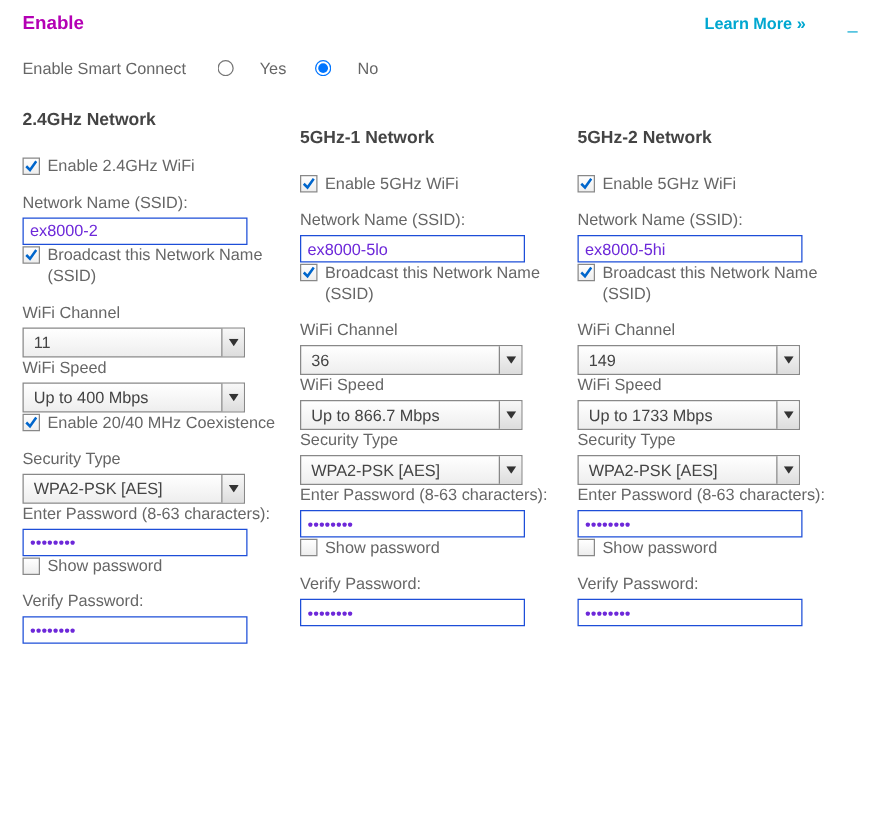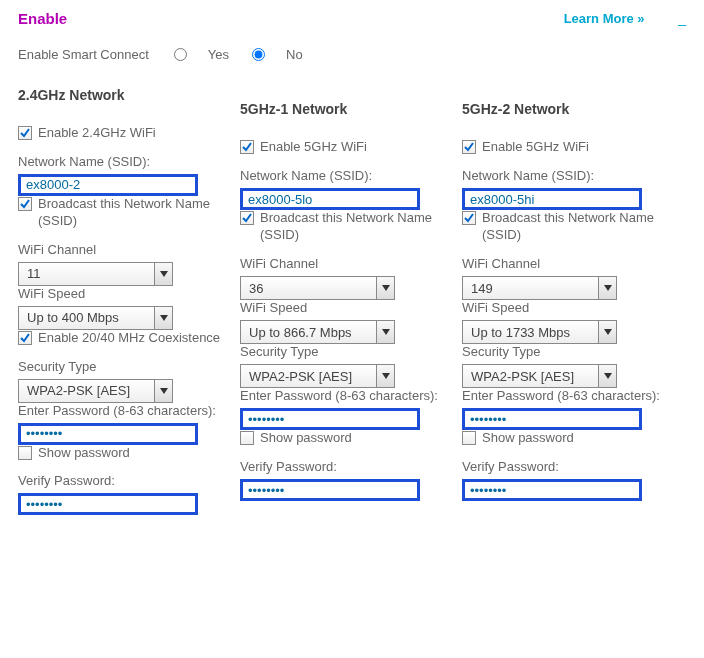--- a/index.html
+++ b/index.html
@@ -49,28 +49,28 @@
     color: #444;
     font-weight: bold;
     font-size: 14px;
     margin-bottom: 22px;
   }
   .field { }
   .field-label { display: block; margin-bottom: 5px; }
   input[type=text], input[type=password] {
     width: 180px;
     height: 22px;
-    border: 3px solid #1d4ed8;
+    border: 1px solid #1d4ed8;
     padding: 2px 5px;
     font-size: 13px;
-    color: #0369a1;
+    color: #6d28d9;
     background: #fff;
   }
   .select-wrap {
-    width: 155px;
+    width: 178px;
     height: 24px;
     border: 1px solid #888;
     background: linear-gradient(#fff, #eee);
     position: relative;
     display: flex;
     align-items: center;
   }
   .select-wrap .val {
     flex: 1;
     padding: 0 8px;

